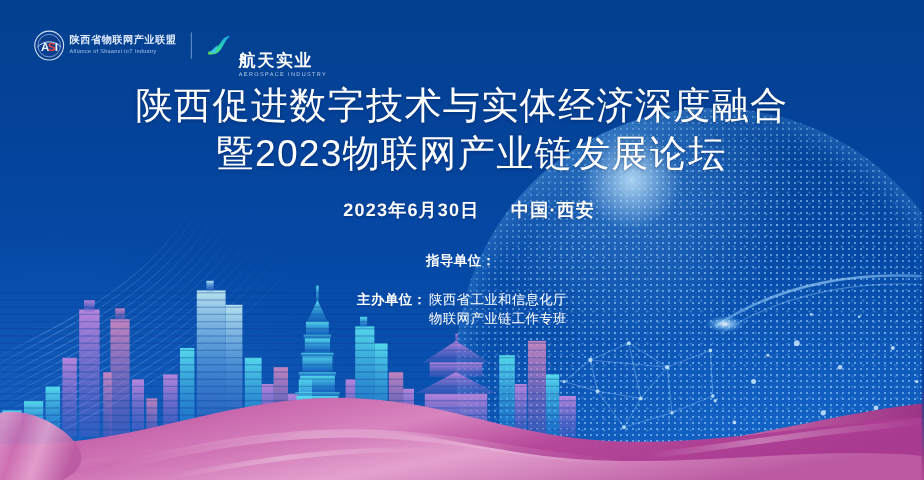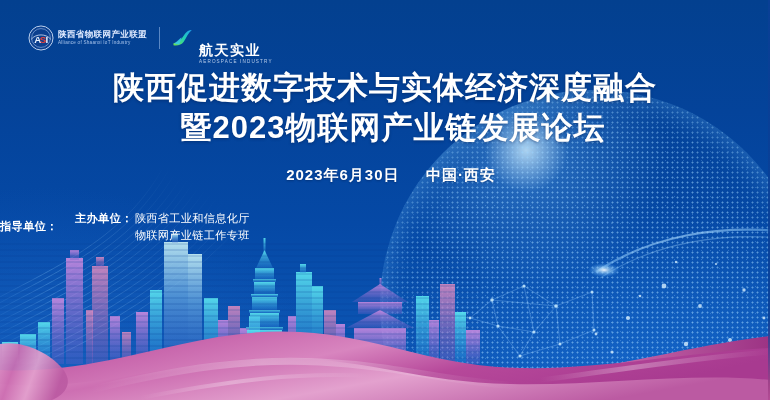--- a/index.html
+++ b/index.html
@@ -58,21 +58,21 @@
   .logobar{
     position:absolute; left:28px; top:11px;
     display:flex; align-items:center; gap:9px;
     z-index:6;
   }
   .asi-logo{ display:flex; align-items:center; gap:4px; }
   .asi-mark{ width:26px; height:26px; flex:0 0 26px; }
   .asi-text{ display:flex; flex-direction:column; justify-content:center; gap:1px; }
   .asi-cn{
     font-size:8.5px; font-weight:bold; color:#dfeaff; letter-spacing:.4px;
-    white-space:nowrap; line-height:9px;
+    white-space:nowrap; line-height:9px;font-family:Liberation Mono, monospace;
   }
   .asi-en{
     font-size:4.6px; color:#a8c4ec; letter-spacing:.25px;
     white-space:nowrap; line-height:6px;
   }
   .divider{
     width:1px; height:22px; background:rgba(175,205,245,.5);
     margin:0 3px;
   }
   .aero-logo{ display:flex; align-items:center; gap:5px; }
@@ -88,42 +88,42 @@
   }
 
   
   .content{
     position:absolute; left:0; right:0; top:0;
     z-index:5; text-align:center;
   }
   .title{
     margin-top:68px;
     color:#ffffff;
-    font-weight:bold;
+    font-weight:normal;
     font-size:31px;
     line-height:40px;
     letter-spacing:1px;
     text-shadow:0 1px 3px rgba(0,25,70,.45);
   }
   .title .line2{ display:block;margin-left:16px; }
   .date{
     margin-top:18px;
     color:#ffffff;
     font-weight:bold;
     font-size:15px;
     letter-spacing:1px;
     text-shadow:0 1px 2px rgba(0,25,70,.4);
     padding-left:12px;
   }
   .date .sep{ display:inline-block; width:16px; }
 
   .orgs{
     margin-top:25px;
     display:flex;
-    flex-direction:row;
+    flex-direction:column;
     align-items:center;
     gap:15px;
   }
   .org-block{
     display:flex;
     align-items:flex-start;
     font-size:11.2px;
     line-height:16.5px;
     color:#ffffff;
   }

